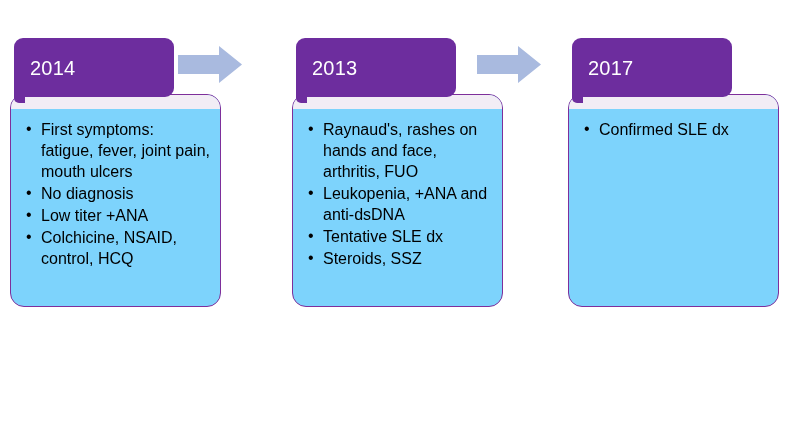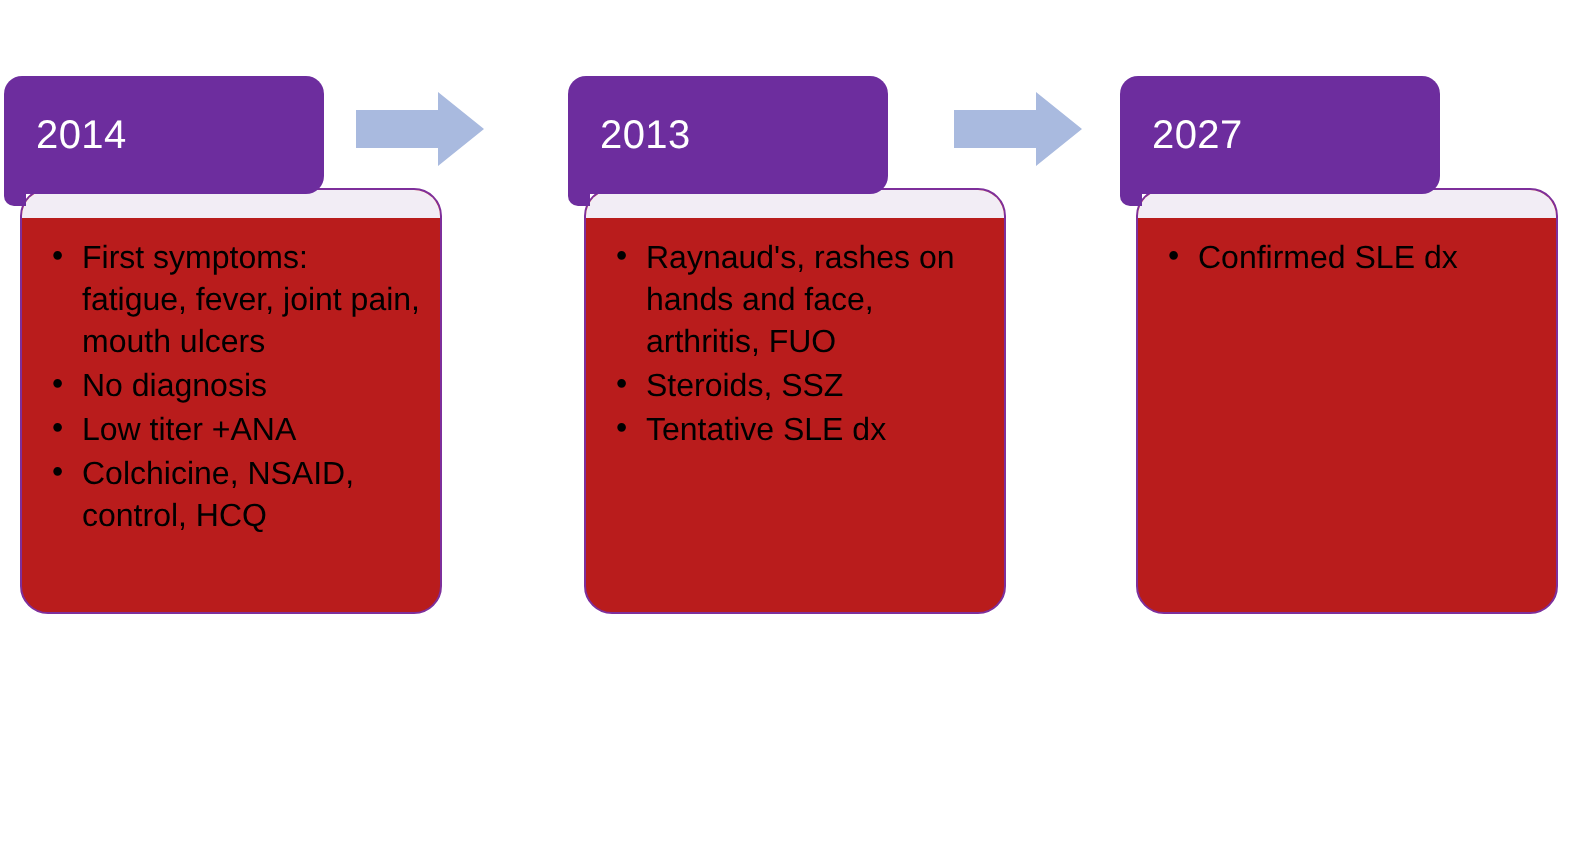--- a/index.html
+++ b/index.html
@@ -24,21 +24,21 @@
   }
 
   
   .tl-card {
     position: absolute;
     width: 216px;
   }
 
   .tl-card-header {
     position: absolute;
-    left: 0;
+    left: 12px;
     top: 0;
     width: 160px;
     height: 59px;
     background: #6D2D9E;
     border-radius: 9px 9px 9px 0;
     z-index: 3;
     box-sizing: border-box;
     display: flex;
     align-items: center;
   }
@@ -64,21 +64,21 @@
     letter-spacing: 0.2px;
     white-space: nowrap;
   }
 
   .tl-card-body {
     position: absolute;
     left: 8px;
     top: 56px;
     width: 211px;
     height: 213px;
-    background: #b91c1c;
+    background: #7dd3fc;
     border: 1px solid #7E2F9B;
     border-radius: 14px;
     box-sizing: border-box;
     z-index: 2;
     overflow: hidden;
   }
 
   
   .tl-card-body::before {
     content: "";
@@ -150,39 +150,40 @@
   <div class="tl-arrow" style="left:178px;">
     <svg viewBox="0 0 64 37" preserveAspectRatio="none" aria-hidden="true">
       <polygon points="0,9 41,9 41,0 64,18.5 41,37 41,28 0,28" fill="#A9BADF"></polygon>
     </svg>
   </div>
 
   <div class="tl-card" style="left:284px; top:38px;">
     <div class="tl-card-body">
       <ul class="tl-list">
         <li>Raynaud's, rashes on hands and face, arthritis, FUO</li>
+        <li>Leukopenia, +ANA and anti-dsDNA</li>
+        <li>Tentative SLE dx</li>
         <li>Steroids, SSZ</li>
-        <li>Tentative SLE dx</li>
       </ul>
     </div>
     <div class="tl-card-header">
       <span class="tl-year">2013</span>
     </div>
   </div>
 
   <div class="tl-arrow" style="left:477px;">
     <svg viewBox="0 0 64 37" preserveAspectRatio="none" aria-hidden="true">
       <polygon points="0,9 41,9 41,0 64,18.5 41,37 41,28 0,28" fill="#A9BADF"></polygon>
     </svg>
   </div>
 
   <div class="tl-card" style="left:560px; top:38px;">
     <div class="tl-card-body">
       <ul class="tl-list">
         <li>Confirmed SLE dx</li>
       </ul>
     </div>
     <div class="tl-card-header">
-      <span class="tl-year">2027</span>
+      <span class="tl-year">2017</span>
     </div>
   </div>
 
 </div>
 
 </body></html>

